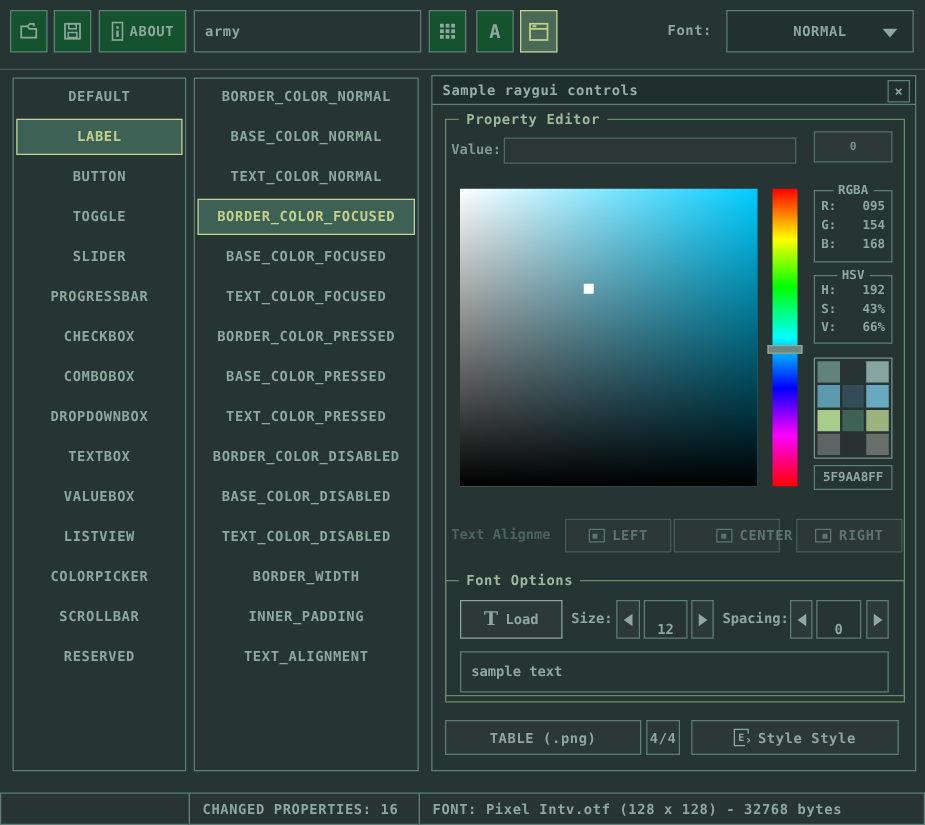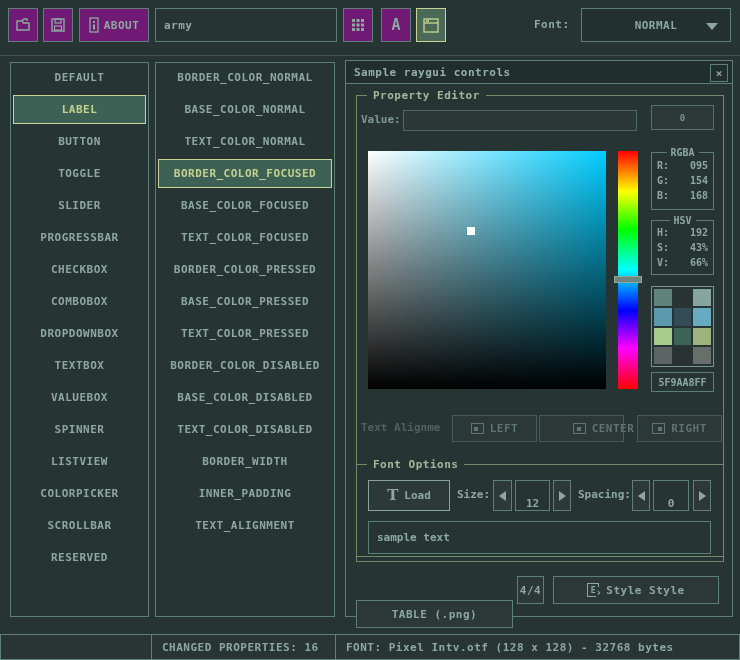--- a/index.html
+++ b/index.html
@@ -4,21 +4,21 @@
 <style>
   * { margin:0; padding:0; box-sizing:border-box; }
   html,body { width:740px; height:660px; overflow:hidden; }
   body { background:#263433; font-family:"DejaVu Sans Mono", monospace; font-weight:bold; }
   #app { position:relative; width:740px; height:660px; background:#263433; }
 
   .txt { color:#8ea8a0; font-size:11px; letter-spacing:0.5px; }
 
   
   .tb-sep { position:absolute; top:55px; left:0; width:740px; height:1px; background:#41564f; }
-  .tb-btn { position:absolute; top:8px; height:34px; background:#701a75; border:1px solid #5d7f77;
+  .tb-btn { position:absolute; top:8px; height:34px; background:#14532d; border:1px solid #5d7f77;
             display:flex; align-items:center; justify-content:center; gap:5px; color:#8ea8a0; cursor:pointer; }
   .tb-btn.selected { background:#4a6a57; border-color:#c8d493; color:#c3d18e; }
   .tb-input { position:absolute; top:8px; height:34px; background:#263433; border:1px solid #5d7f77;
               color:#8ea8a0; font:inherit; font-size:11px; letter-spacing:0.5px; padding:0 8px; }
   .state-label { position:absolute; top:8px; height:34px; line-height:34px; }
   .dropdown { position:absolute; top:8px; height:34px; background:#223030; border:1px solid #5d7f77;
               display:flex; align-items:center; justify-content:center; cursor:pointer; }
   .dd-arrow { position:absolute; right:12px; top:14px; width:0; height:0;
               border-left:6px solid transparent; border-right:6px solid transparent; border-top:7px solid #8ea8a0; }
 
@@ -165,21 +165,20 @@
       <div class="list-item selected">LABEL</div>
       <div class="list-item">BUTTON</div>
       <div class="list-item">TOGGLE</div>
       <div class="list-item">SLIDER</div>
       <div class="list-item">PROGRESSBAR</div>
       <div class="list-item">CHECKBOX</div>
       <div class="list-item">COMBOBOX</div>
       <div class="list-item">DROPDOWNBOX</div>
       <div class="list-item">TEXTBOX</div>
       <div class="list-item">VALUEBOX</div>
-      <div class="list-item">SPINNER</div>
       <div class="list-item">LISTVIEW</div>
       <div class="list-item">COLORPICKER</div>
       <div class="list-item">SCROLLBAR</div>
       <div class="list-item">RESERVED</div>
     </div>
 
   <div class="panel" style="left:155px; width:180px;" id="properties-list">
       <div class="list-item">BORDER_COLOR_NORMAL</div>
       <div class="list-item">BASE_COLOR_NORMAL</div>
       <div class="list-item">TEXT_COLOR_NORMAL</div>
@@ -315,21 +314,21 @@
         </div>
         <div class="spin-btn" style="left:336px; width:18px;">
           <span class="tri-right"></span>
         </div>
 
         <div class="fo-sample">
           <span>sample text</span>
         </div>
       </div>
 
-      <div class="ft-btn" style="left:10px; width:157px;margin-top:24px;">
+      <div class="ft-btn" style="left:10px; width:157px;">
         <span>TABLE (.png)</span>
       </div>
       <div class="ft-btn" style="left:171px; width:27px;">
         <span>4/4</span>
       </div>
       <div class="ft-btn" style="left:207px; width:166px;">
         <span class="doc-icon">E</span>
         <span>Style Style</span>
       </div>
 

